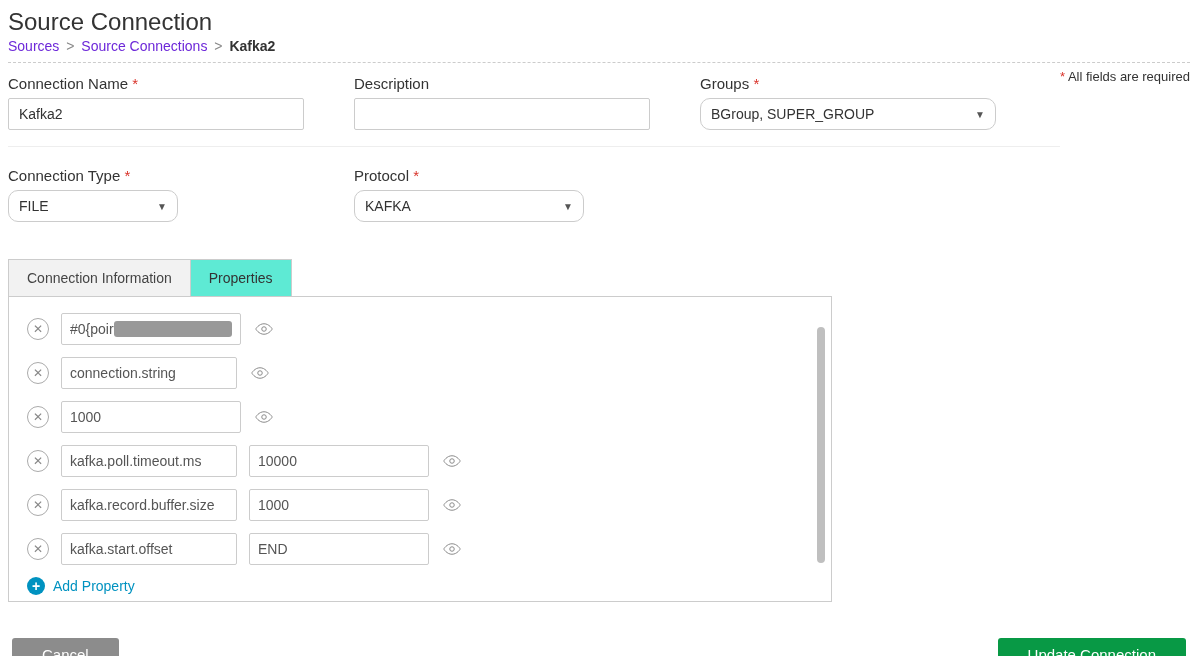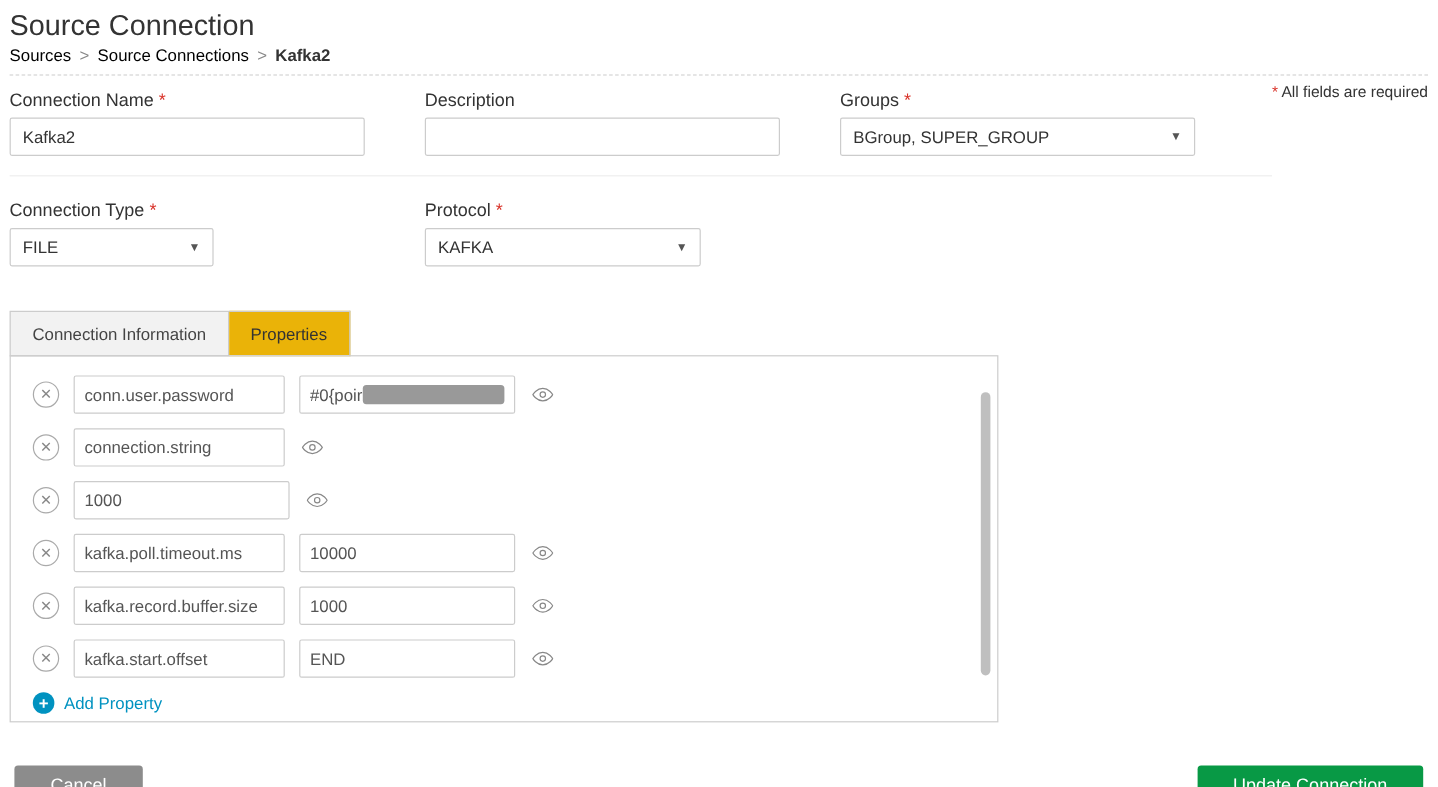--- a/index.html
+++ b/index.html
@@ -16,21 +16,21 @@
   color: #333;
   margin-bottom: 2px;
 }
 .breadcrumb {
   font-size: 14px;
   color: #666;
   padding-bottom: 8px;
   border-bottom: 1px dashed #ccc;
   margin-bottom: 12px;
 }
-.breadcrumb a { color: #000000; text-decoration: none; cursor: pointer; }
+.breadcrumb a { color: #6d28d9; text-decoration: none; cursor: pointer; }
 .breadcrumb .current { color: #333; font-weight: 600; }
 .breadcrumb .sep { color: #888; margin: 0 3px; }
 
 .required-note {
   float: right;
   font-size: 13px;
   color: #333;
   margin-top: -6px;
 }
 .required-star { color: #d9332a; }
@@ -56,20 +56,21 @@
   font-size: 14px;
   color: #333;
   background: #fff;
   height: 32px;
 }
 .select-input {
   display: flex;
   justify-content: space-between;
   align-items: center;
   cursor: pointer;
+  border-radius: 10px;
 }
 .select-caret {
   font-size: 10px;
   color: #555;
 }
 
 .tab-container {
   margin-top: 8px;
 }
 .tab-bar {
@@ -80,21 +81,21 @@
   border: 1px solid #ccc;
   padding: 10px 18px;
   font-size: 14px;
   background: #f2f2f2;
   color: #444;
   cursor: pointer;
   position: relative;
   top: 1px;
 }
 .tab.active {
-  background: #eab308;
+  background: #5eead4;
   border-bottom: 1px solid #fff;
   color: #333;
 }
 .tab + .tab { border-left: none; }
 
 .tab-panel {
   border: 1px solid #ccc;
   width: 824px;
   height: 306px;
   padding: 16px 18px;
@@ -267,21 +268,20 @@
 
 <div class="tab-container">
   <div class="tab-bar">
     <div class="tab">Connection Information</div>
     <div class="tab active">Properties</div>
   </div>
   <div class="tab-panel">
 
     <div class="prop-row">
       <div class="remove-btn">✕</div>
-      <input class="prop-key" value="conn.user.password" style="">
       <div class="prop-val">
         <span>#0{poir</span>
           <span class="redact-pill" style="width:122px"></span>
       </div>
       <div class="eye-btn">
           <svg viewBox="0 0 24 24">
             <path d="M1 12s4-7 11-7 11 7 11 7-4 7-11 7S1 12 1 12z"></path>
             <circle cx="12" cy="12" r="3"></circle>
           </svg>
         </div>

